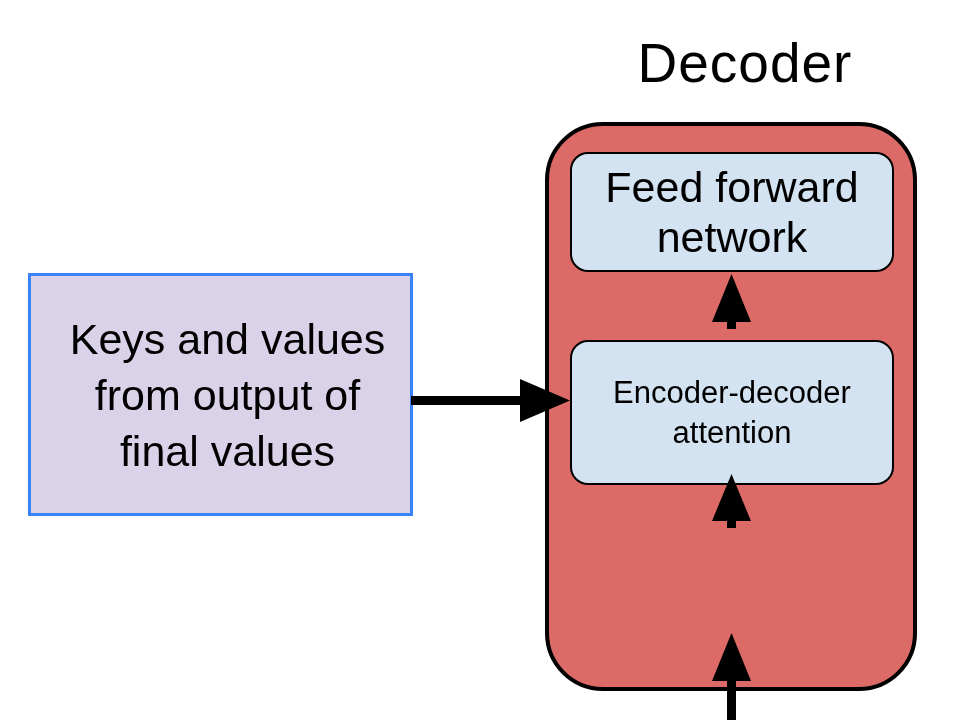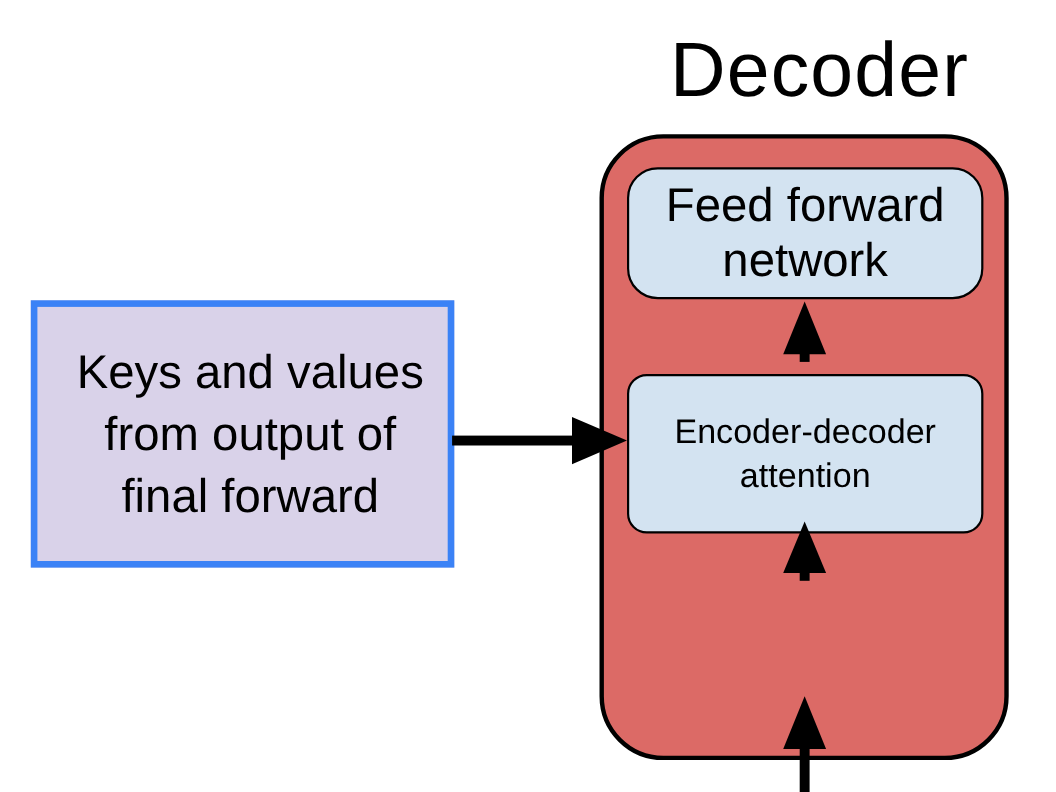--- a/index.html
+++ b/index.html
@@ -14,21 +14,21 @@
     height: 720px;
     background: #ffffff;
     overflow: hidden;
   }
   .diagram-title {
     position: absolute;
     left: 545px;
     top: 18px;
     width: 400px;
     text-align: center;
-    font-size: 70px;
+    font-size: 55px;
     line-height: 90px;
     color: #000000;
     letter-spacing: 1px;
     white-space: nowrap;
   }
   .decoder-box {
     position: absolute;
     left: 545px;
     top: 122px;
     width: 372px;
@@ -51,21 +51,20 @@
     text-align: center;
     color: #000000;
   }
   .block-ffn {
     left: 570px;
     top: 152px;
     width: 324px;
     height: 120px;
     font-size: 43px;
     line-height: 50px;
-    border-radius: 28px;
   }
   .block-eda {
     left: 570px;
     top: 328px;
     width: 324px;
     height: 145px;
     font-size: 31px;
     line-height: 40px;
     margin-top: 12px;
   }
@@ -77,21 +76,21 @@
     font-size: 44px;
     line-height: 50px;
   }
   .note-box {
     position: absolute;
     left: 28px;
     top: 273px;
     width: 385px;
     height: 243px;
     background: #D9D2E9;
-    border: 6px solid #3b82f6;
+    border: 3px solid #3b82f6;
     box-sizing: border-box;
     display: flex;
     flex-direction: column;
     align-items: center;
     justify-content: center;
     text-align: center;
     font-size: 43px;
     line-height: 56px;
     color: #000000;
     padding-left: 14px;
@@ -122,21 +121,21 @@
 
   <div class="block block-eda">
     <span class="line">Encoder-decoder</span>
     <span class="line">attention</span>
   </div>
 
 
   <div class="note-box">
     <span class="line">Keys and values</span>
     <span class="line">from output of</span>
-    <span class="line">final forward</span>
+    <span class="line">final values</span>
   </div>
 
   <svg class="arrow-layer" width="960" height="720" viewBox="0 0 960 720">
 
     <g>
       <rect x="411" y="396" width="112" height="9" fill="#000000"></rect>
       <polygon points="520,379 570,400.5 520,422" fill="#000000"></polygon>
     </g>
 
     <g>

